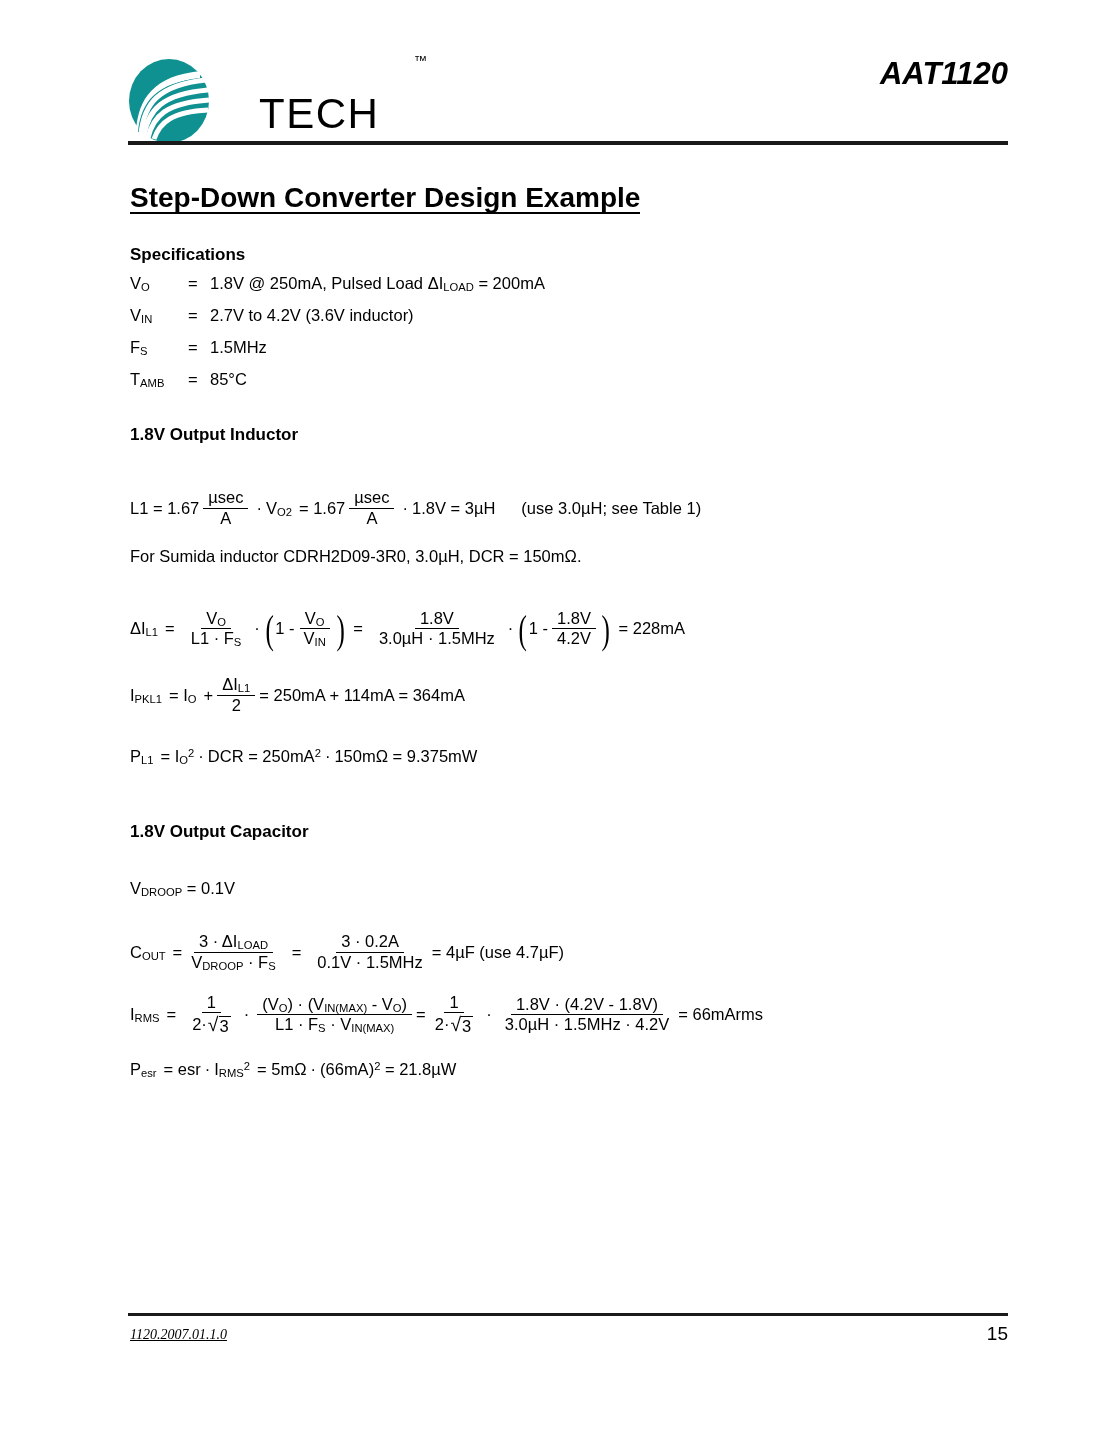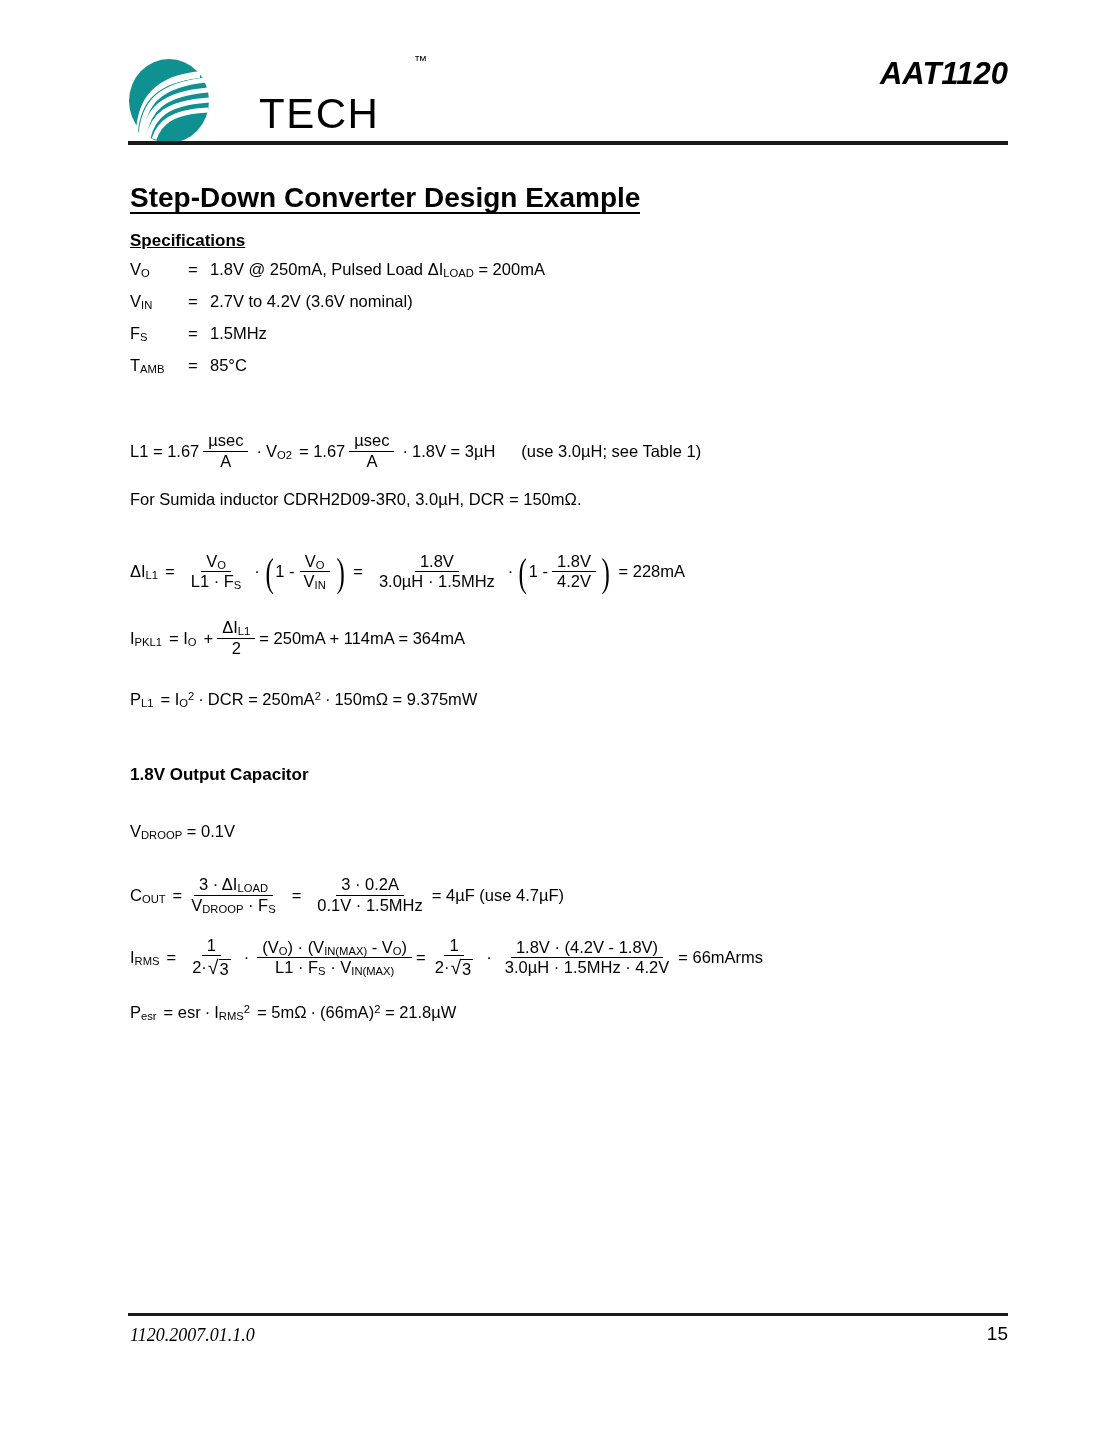--- a/index.html
+++ b/index.html
@@ -220,22 +220,23 @@
     width: 880px;
     height: 2.5px;
     background: #1a1a1a;
   }
   .footer-left {
     position: absolute;
     left: 130px;
     top: 1326px;
     font-family: "Liberation Serif", serif;
     font-style: italic;
-    font-size: 18px;
+    font-size: 14px;
     line-height: 18px;
+    text-decoration: underline;
   }
   .footer-right {
     position: absolute;
     right: 97px;
     top: 1323px;
     font-size: 19px;
     line-height: 22px;
   }
 </style>
 </head>
@@ -268,47 +269,48 @@
     </div>
   </div>
   <div class="header-rule"></div>
 
   <div class="content">
 
     <div>
       <span class="h1">Step-Down Converter Design Example</span>
     </div>
 
-    <div class="h2" style="margin-top:17px;text-decoration:underline;">Specifications</div>
+    <div class="h2" style="margin-top:31px;">Specifications</div>
 
     <table class="spec-table" style="margin-top:9px;">
       <tbody>
           <tr>
         <td class="spec-sym"><span>V</span><sub>O</sub></td>
         <td class="spec-eq">=</td>
         <td><span>1.8V @ 250mA, Pulsed Load ΔI</span><sub>LOAD</sub><span> = 200mA</span></td>
       </tr>
       <tr>
         <td class="spec-sym"><span>V</span><sub>IN</sub></td>
         <td class="spec-eq">=</td>
-        <td>2.7V to 4.2V (3.6V nominal)</td>
+        <td>2.7V to 4.2V (3.6V inductor)</td>
       </tr>
       <tr>
         <td class="spec-sym"><span>F</span><sub>S</sub></td>
         <td class="spec-eq">=</td>
         <td>1.5MHz</td>
       </tr>
       <tr>
         <td class="spec-sym"><span>T</span><sub>AMB</sub></td>
         <td class="spec-eq">=</td>
         <td>85°C</td>
       </tr>
     </tbody>
       </table>
 
+    <div class="h2" style="margin-top:23px;">1.8V Output Inductor</div>
 
     <div class="eq" style="margin-top:44px;">
       <span>L1 = 1.67</span>
       <span class="frac">
         <span class="num">µsec</span>
         <span class="den">A</span>
       </span>
       <span class="dot">·</span>
       <span><span>V</span><sub>O2</sub></span>
       <span class="sp"></span>

